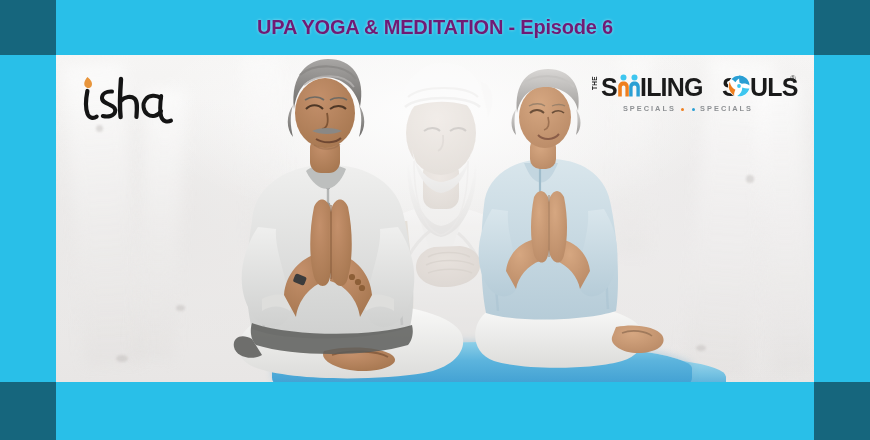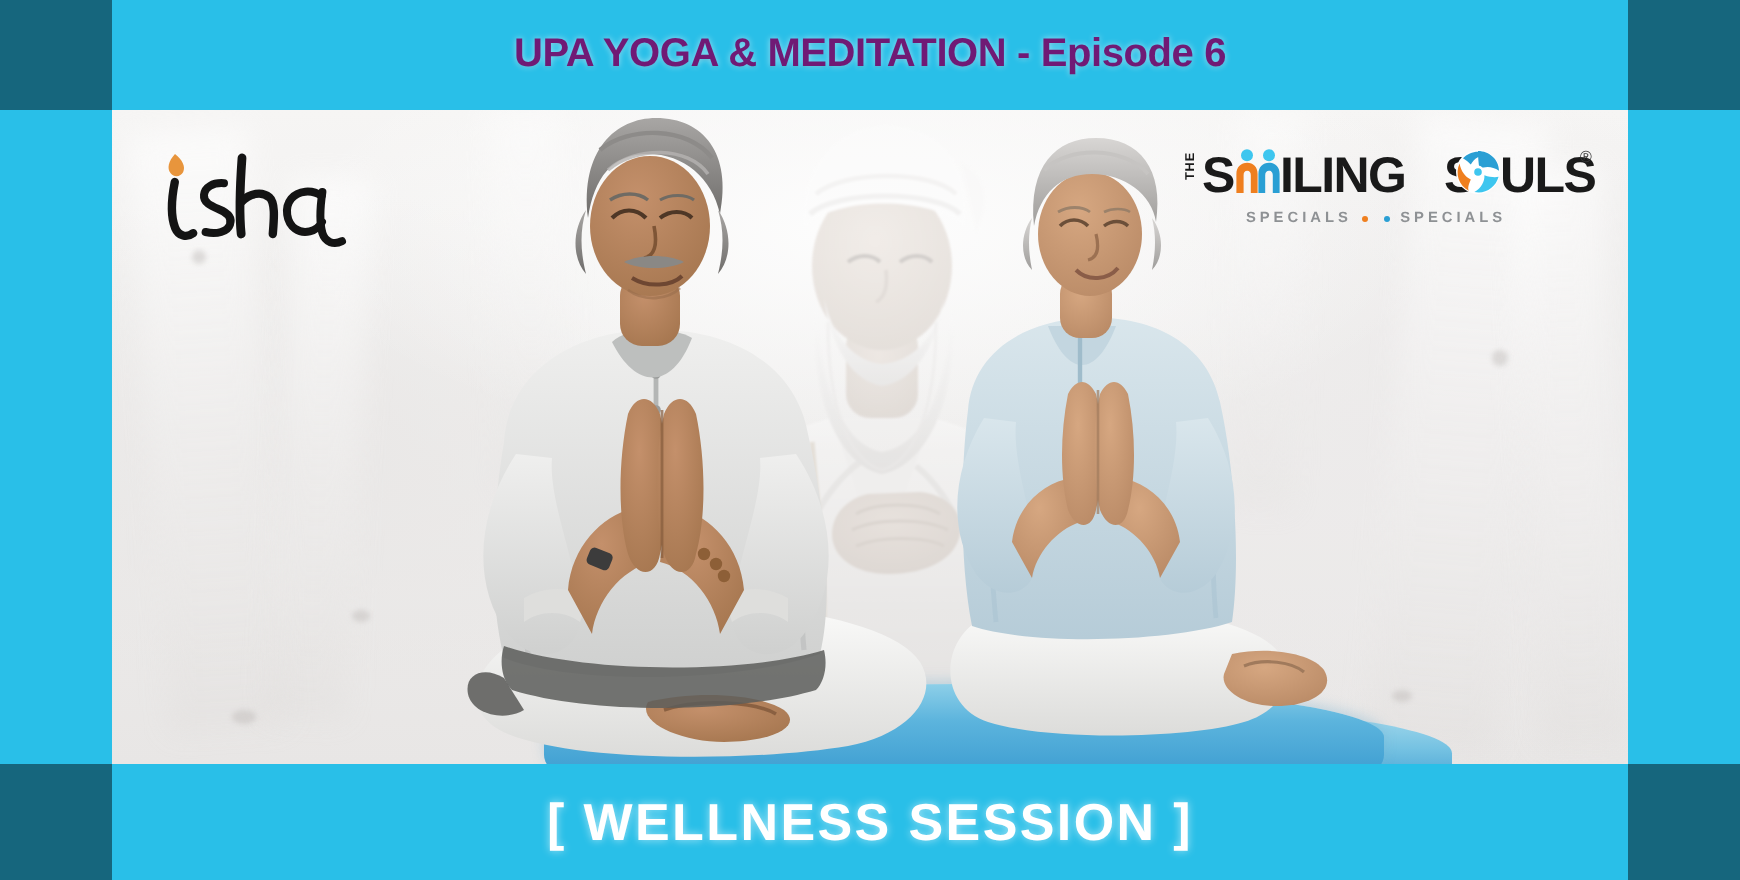--- a/index.html
+++ b/index.html
@@ -460,16 +460,15 @@
     <div class="corner-dark right"></div>
     <div class="header-title">UPA YOGA &amp; MEDITATION - Episode 6</div>
   </div>
 
   <div class="side-rail left"></div>
   <div class="side-rail right"></div>
 
   <div class="footer-row">
     <div class="footer-corner left"></div>
     <div class="footer-corner right"></div>
-    <div class="footer-caption">[ WELLNESS SESSION ]</div>
   </div>
 
 </div>
 
 </body></html>

